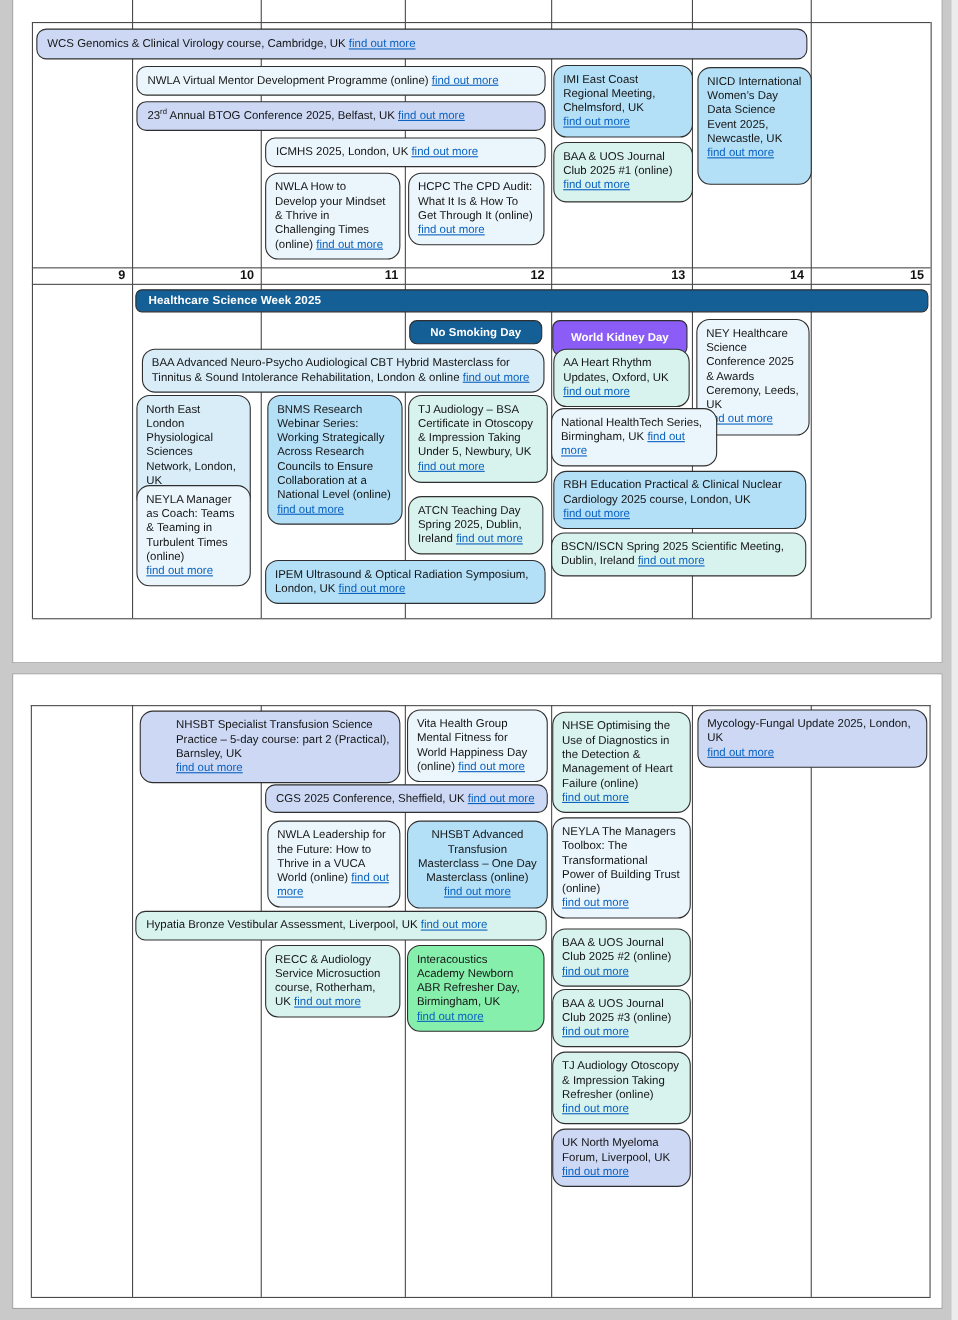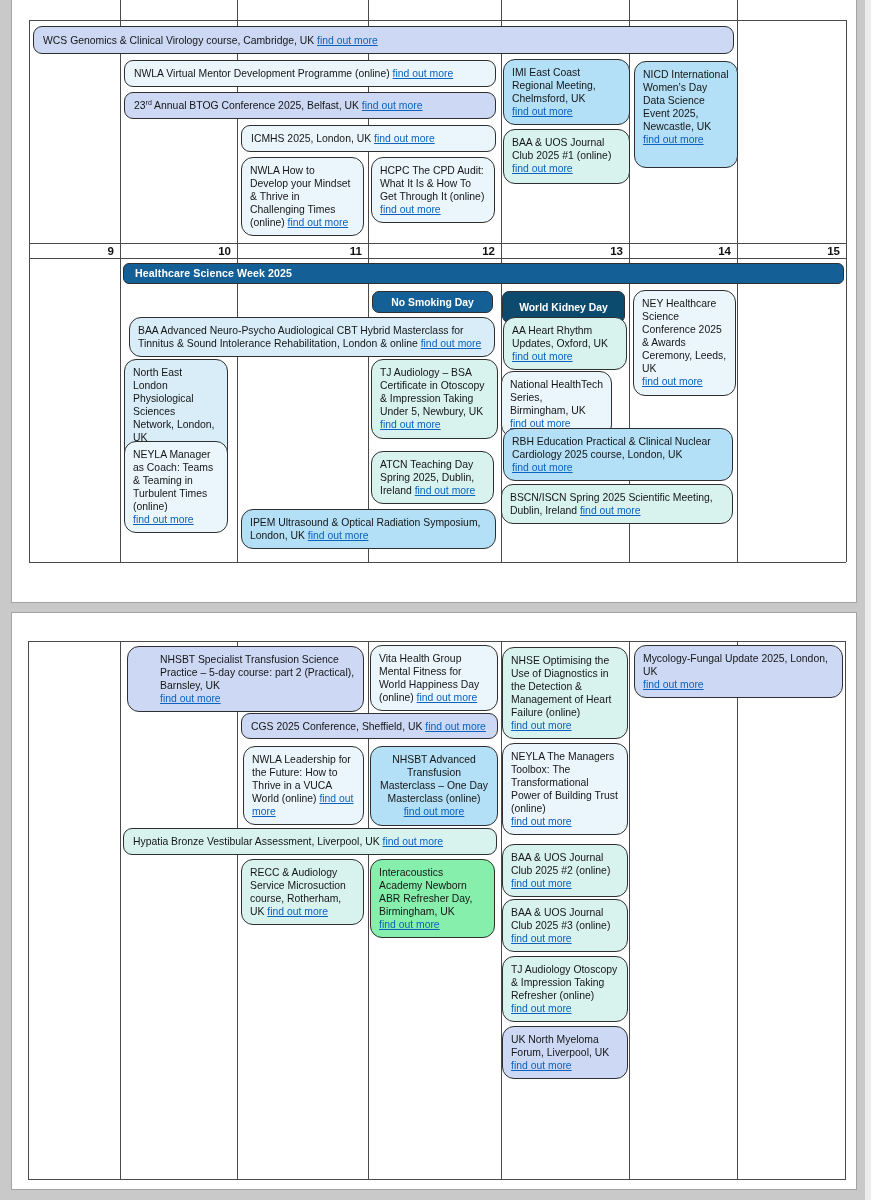--- a/index.html
+++ b/index.html
@@ -78,31 +78,32 @@
     <div class="ev kind-box" style="left: 359px; top: 164px; width: 124px; min-height: 66px; background: rgb(235, 246, 252);"><span>HCPC The CPD Audit: What It Is &amp; How To Get Through It (online)</span><br><a class="fom">find out more</a></div>
     <div class="ev kind-box" style="left: 491px; top: 66px; width: 127px; min-height: 64px; background: rgb(179, 224, 247);"><span>IMI East Coast Regional Meeting, Chelmsford, UK</span><br><a class="fom">find out more</a></div>
     <div class="ev kind-box" style="left: 491px; top: 136px; width: 127px; min-height: 55px; background: rgb(216, 243, 238);"><span>BAA &amp; UOS Journal Club 2025 #1 (online)</span><br><a class="fom">find out more</a></div>
     <div class="ev kind-box" style="left: 622px; top: 68px; width: 104px; min-height: 107px; background: rgb(179, 224, 247);"><span>NICD International Women’s Day Data Science Event 2025, Newcastle, UK</span><br><a class="fom">find out more</a></div>
     <div class="ev kind-banner" style="left: 111px; top: 270px; width: 721px; height: 21px; background: rgb(19, 95, 150);">
       <span>Healthcare Science Week 2025</span>
     </div>
     <div class="ev kind-badge" style="left: 360px; top: 298px; width: 121px; height: 22px; background: rgb(19, 95, 150);">
       <span>No Smoking Day</span>
     </div>
-    <div class="ev kind-badge" style="left: 490px; top: 298px; width: 123px; height: 32px; background: #0c4a6e;">
+    <div class="ev kind-badge" style="left: 490px; top: 298px; width: 123px; height: 32px; background: #8b5cf6;">
       <span>World Kidney Day</span>
     </div>
     <div class="ev kind-box" style="left: 621px; top: 297px; width: 103px; min-height: 106px; background: rgb(235, 246, 252);"><span>NEY Healthcare Science Conference 2025 &amp; Awards Ceremony, Leeds, UK</span><br><a class="fom">find out more</a></div>
     <div class="ev kind-box" style="left: 117px; top: 324px; width: 366px; min-height: 36px; background: rgb(216, 237, 248);"><span>BAA Advanced Neuro-Psycho Audiological CBT Hybrid Masterclass for Tinnitus &amp; Sound Intolerance Rehabilitation, London &amp; online</span> <a class="fom">find out more</a></div>
     <div class="ev kind-box" style="left: 491px; top: 324px; width: 124px; min-height: 46px; background: rgb(216, 243, 238);"><span>AA Heart Rhythm Updates, Oxford, UK</span><br><a class="fom">find out more</a></div>
     <div class="ev kind-box" style="left: 112px; top: 366px; width: 104px; min-height: 77px; background: rgb(216, 237, 248);"><span>North East London Physiological Sciences Network, London, UK</span><br><a class="fom">find out more</a></div>
+    <div class="ev kind-box" style="left: 231px; top: 366px; width: 123px; min-height: 117px; background: rgb(179, 224, 247);"><span>BNMS Research Webinar Series: Working Strategically Across Research Councils to Ensure Collaboration at a National Level (online)</span> <a class="fom">find out more</a></div>
     <div class="ev kind-box" style="left: 359px; top: 366px; width: 127px; min-height: 80px; background: rgb(216, 243, 238);"><span>TJ Audiology – BSA Certificate in Otoscopy &amp; Impression Taking Under 5, Newbury, UK</span><br><a class="fom">find out more</a></div>
     <div class="ev kind-box" style="left: 112px; top: 448px; width: 104px; min-height: 92px; background: rgb(235, 246, 252);"><span>NEYLA Manager as Coach: Teams &amp; Teaming in Turbulent Times (online)</span><br><a class="fom">find out more</a></div>
     <div class="ev kind-box" style="left: 359px; top: 458px; width: 123px; min-height: 48px; background: rgb(216, 243, 238);"><span>ATCN Teaching Day Spring 2025, Dublin, Ireland</span> <a class="fom">find out more</a></div>
-    <div class="ev kind-box" style="left: 489px; top: 378px; width: 111px; min-height: 50px; background: rgb(235, 246, 252);"><span>National HealthTech Series, Birmingham, UK</span> <a class="fom">find out more</a></div>
+    <div class="ev kind-box" style="left: 489px; top: 378px; width: 151px; min-height: 50px; background: rgb(235, 246, 252);"><span>National HealthTech Series, Birmingham, UK</span> <a class="fom">find out more</a></div>
     <div class="ev kind-box" style="left: 491px; top: 435px; width: 230px; min-height: 50px; background: rgb(179, 224, 247);"><span>RBH Education Practical &amp; Clinical Nuclear Cardiology 2025 course, London, UK</span><br><a class="fom">find out more</a></div>
     <div class="ev kind-box" style="left: 489px; top: 491px; width: 232px; min-height: 35px; background: rgb(216, 243, 238);"><span>BSCN/ISCN Spring 2025 Scientific Meeting, Dublin, Ireland</span> <a class="fom">find out more</a></div>
     <div class="ev kind-box" style="left: 229px; top: 516px; width: 255px; min-height: 34px; background: rgb(179, 224, 247);"><span>IPEM Ultrasound &amp; Optical Radiation Symposium, London, UK</span> <a class="fom">find out more</a></div>
   </div>
 <div class="page" id="page2">
     <div class="gridline" style="left: 108px; top: 28px; width: 1px; height: 538px;"></div>
     <div class="gridline" style="left: 225px; top: 28px; width: 1px; height: 538px;"></div>
     <div class="gridline" style="left: 356px; top: 28px; width: 1px; height: 538px;"></div>
     <div class="gridline" style="left: 489px; top: 28px; width: 1px; height: 538px;"></div>
     <div class="gridline" style="left: 617px; top: 28px; width: 1px; height: 538px;"></div>

